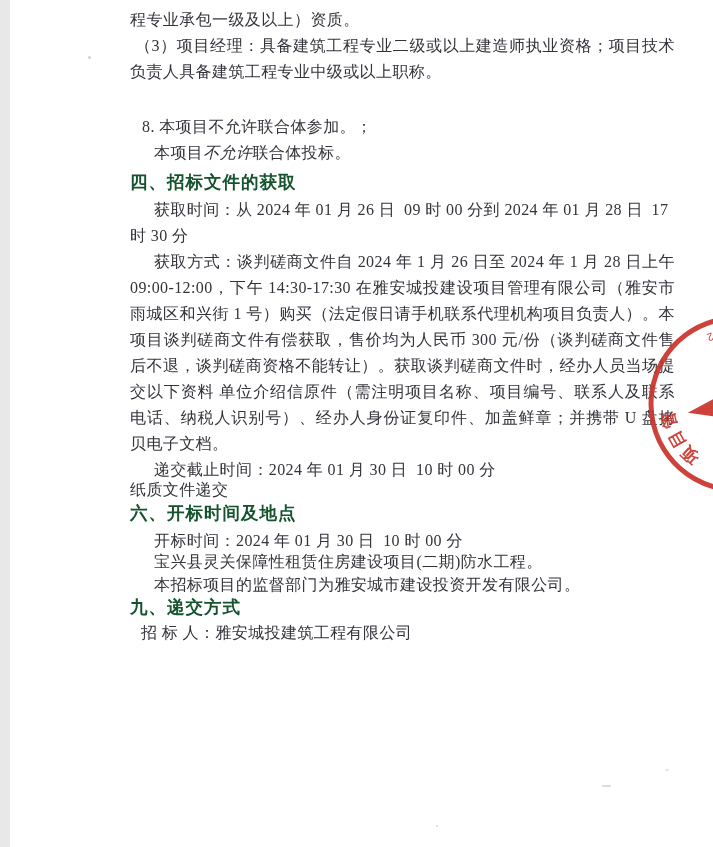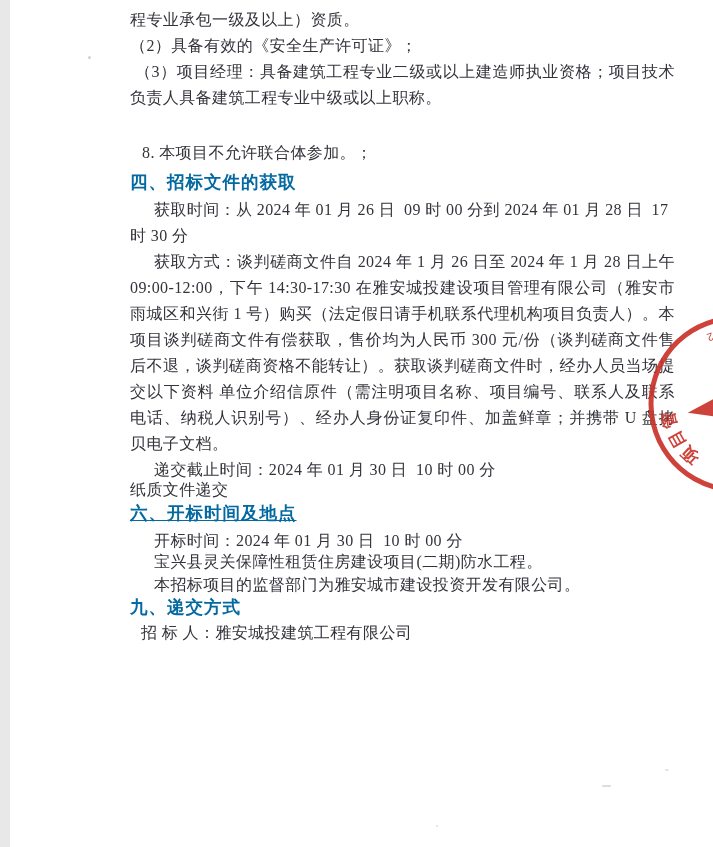--- a/index.html
+++ b/index.html
@@ -20,21 +20,21 @@
     line-height:26px;
     letter-spacing:0.4px;
   }
   .content p{margin:0;white-space:pre-wrap;}
   .content p.just{white-space:normal;text-align:justify;}
   .h{
     font-family:"Liberation Sans","DejaVu Sans",sans-serif;
     font-weight:bold;
     font-size:17.5px;
     line-height:30px;
-    color:#0369a1;
+    color:#14532d;
     letter-spacing:1px;
     margin:0;
     white-space:pre-wrap;
   }
   .ind{text-indent:24px;}
   .ind-sm{text-indent:12px;}
   .ind-xs{text-indent:11px;}
   .em-cn{font-style:italic;}
   
   .stamp{
@@ -54,40 +54,40 @@
 </style>
 </head>
 <body>
 
 <div class="page">
 
   <div class="content">
 
     <p style="margin-top:7px;">程专业承包一级及以上）资质。</p>
 
-    <p>（2）具备有效的《安全生产许可证》；</p>
 
     <p class="just" style="text-indent:5px;">（3）项目经理：具备建筑工程专业二级或以上建造师执业资格；项目技术负责人具备建筑工程专业中级或以上职称。</p>
 
     <p class="ind-sm" style="margin-top:29px;">8. 本项目不允许联合体参加。；</p>
 
+    <p class="ind"><span>本项目</span><span class="em-cn">不允许</span><span>联合体投标。</span></p>
 
     <p class="h" style="margin-top:1px;">四、招标文件的获取</p>
 
     <p class="ind">获取时间：从 2024 年 01 月 26 日  09 时 00 分到 2024 年 01 月 28 日  17 时 30 分</p>
 
     <p class="just ind">获取方式：谈判磋商文件自 2024 年 1 月 26 日至 2024 年 1 月 28 日上午 09:00-12:00，下午 14:30-17:30 在雅安城投建设项目管理有限公司（雅安市雨城区和兴街 1 号）购买（法定假日请手机联系代理机构项目负责人）。本项目谈判磋商文件有偿获取，售价均为人民币 300 元/份（谈判磋商文件售后不退，谈判磋商资格不能转让）。获取谈判磋商文件时，经办人员当场提交以下资料 单位介绍信原件（需注明项目名称、项目编号、联系人及联系电话、纳税人识别号）、经办人身份证复印件、加盖鲜章；并携带 U 盘拷贝电子文档。</p>
 
 
     <p class="ind">递交截止时间：2024 年 01 月 30 日  10 时 00 分</p>
 
 
     <p style="margin-top:-6px;">纸质文件递交</p>
 
-    <p class="h" style="margin-top:-5px;text-decoration:underline;">六、开标时间及地点</p>
+    <p class="h" style="margin-top:-5px;">六、开标时间及地点</p>
 
     <p class="ind">开标时间：2024 年 01 月 30 日  10 时 00 分</p>
 
 
 
     <p class="ind" style="margin-top:-5px;">宝兴县灵关保障性租赁住房建设项目(二期)防水工程。</p>
 
 
     <p class="ind" style="margin-top:-3px;">本招标项目的监督部门为雅安城市建设投资开发有限公司。</p>
 

